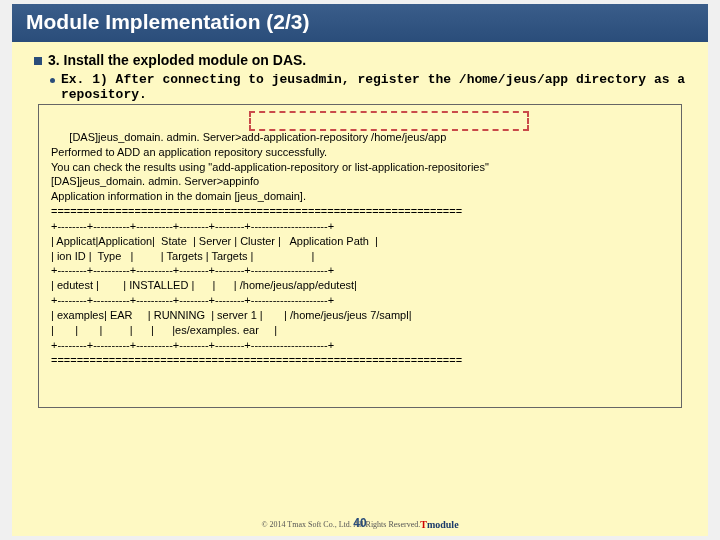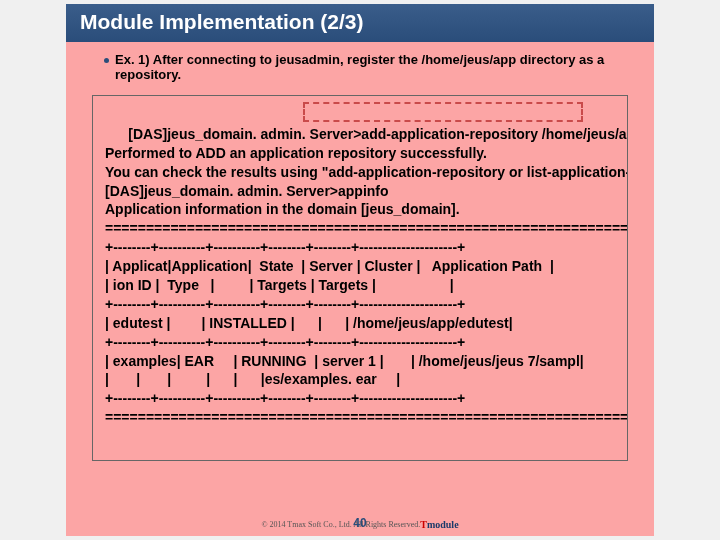--- a/index.html
+++ b/index.html
@@ -6,23 +6,23 @@
   body {
     width: 720px;
     height: 540px;
     background: #f0f0f0;
     font-family: Arial, sans-serif;
     display: flex;
     align-items: center;
     justify-content: center;
   }
   .slide {
-    width: 588px;
+    width: 696px;
     height: 532px;
-    background: #fca5a5;
+    background: #fef9c3;
     position: relative;
     overflow: hidden;
   }
   .title-bar {
     background: #2a4d7a;
     background: linear-gradient(to bottom, #3a5d8a 0%, #2a4d7a 100%);
     color: #ffffff;
     padding: 6px 14px 8px 14px;
     font-size: 21px;
     font-weight: bold;
@@ -45,42 +45,43 @@
   }
   .heading-text {
     font-size: 14px;
     font-weight: bold;
     color: #000;
   }
   .sub-line {
     display: flex;
     align-items: flex-start;
     margin-left: 16px;
-    margin-bottom: 13px;
+    margin-bottom: 2px;
+    font-family: Liberation Mono, monospace;
   }
   .bullet-dot {
     width: 5px;
     height: 5px;
     background: #2a4d7a;
     border-radius: 50%;
     margin-top: 6px;
     margin-right: 6px;
     flex-shrink: 0;
   }
   .sub-text {
     font-size: 13px;
     font-weight: bold;
     color: #000;
   }
   .code-box {
     border: 1px solid #666;
     margin: 0 4px;
-    padding: 10px 12px 14px 12px;
-    font-size: 14px;
-    font-weight: bold;
+    padding: 10px 12px 25px 12px;
+    font-size: 11px;
+    font-weight: normal;
     line-height: 1.35;
     font-family: Arial, sans-serif;
     position: relative;
     white-space: pre;
     overflow: hidden;
   }
   .highlight-box {
     position: absolute;
     border: 2px dashed #c94a4a;
     top: 6px;
@@ -120,20 +121,24 @@
 </style>
 </head>
 <body>
 
 <div class="slide">
 
   <div class="title-bar">Module Implementation (2/3)</div>
 
   <div class="content">
 
+    <div class="heading-line">
+      <div class="bullet-sq"></div>
+      <div class="heading-text">3. Install the exploded module on DAS.</div>
+    </div>
 
     <div class="sub-line">
       <div class="bullet-dot"></div>
       <div class="sub-text">Ex. 1) After connecting to jeusadmin, register the /home/jeus/app directory as a repository.</div>
     </div>
 
     <div class="code-box">
       <div class="highlight-box"></div><span>[DAS]jeus_domain. admin. Server&gt;add-application-repository /home/jeus/app
 Performed to ADD an application repository successfully.
 You can check the results using "add-application-repository or list-application-repositories"

